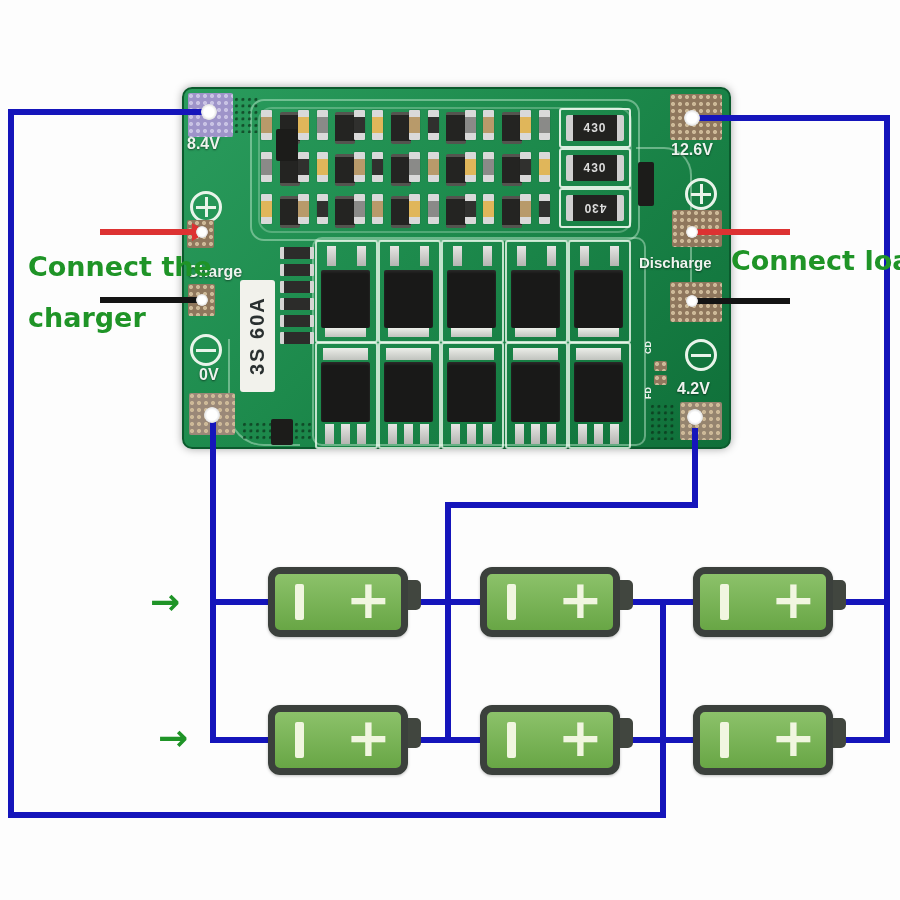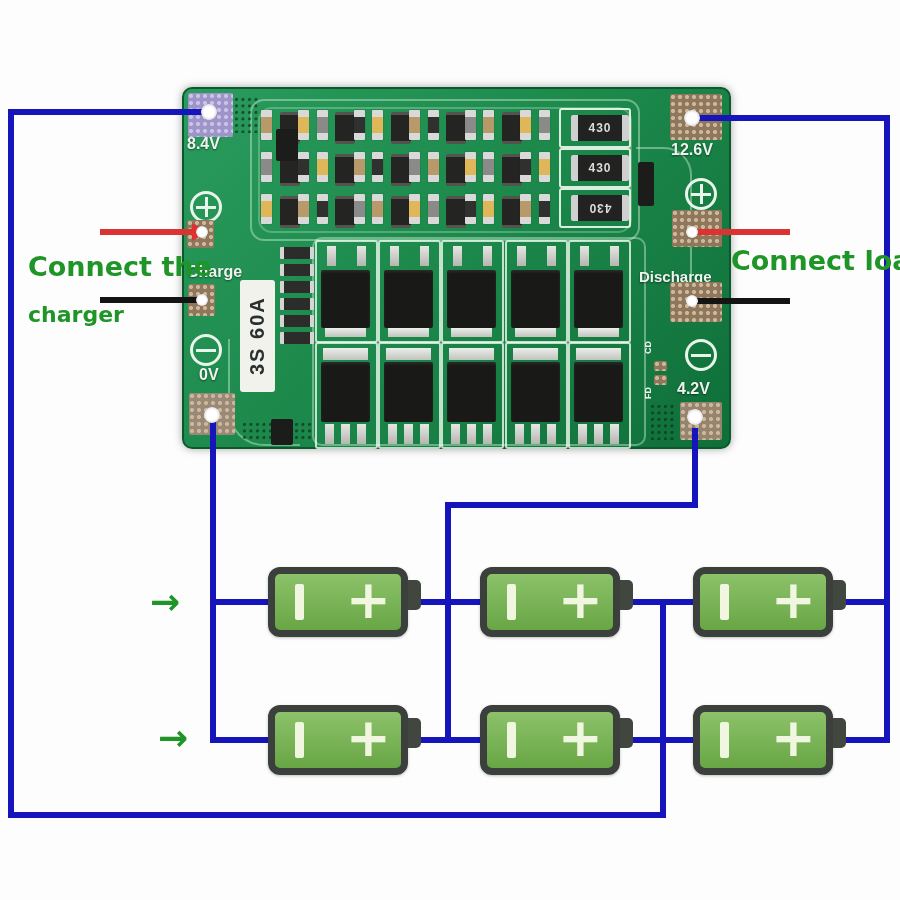--- a/index.html
+++ b/index.html
@@ -44,21 +44,21 @@
   .vias{position:absolute;
     background-image:radial-gradient(circle at 2.5px 2.5px,rgba(10,48,24,.7) 1.3px,rgba(0,0,0,0) 1.8px);
     background-size:6.5px 6.5px;}
   .rating{position:absolute;background:#f2f2ec;border-radius:3px;display:flex;align-items:center;
     justify-content:center;writing-mode:vertical-rl;transform:rotate(180deg);
     font-weight:700;font-size:20px;color:#2a3030;letter-spacing:2px;}
   .smd-passive{position:absolute;width:11px;height:30px;border-radius:1px;box-shadow:0 0 1px rgba(0,0,0,.5);}
   .smd-ic{position:absolute;width:20px;height:26px;background:#242422;border-top:3px solid #54544f;
     border-bottom:3px solid #54544f;border-radius:2px;}
   .res-box{position:absolute;width:68px;height:36px;border:2px solid rgba(240,250,240,.9);
-    border-radius:3px;display:flex;align-items:center;justify-content:flex-end;}
+    border-radius:3px;display:flex;align-items:center;justify-content:center;}
   .res-body{width:58px;height:26px;border-radius:2px;color:#dcdcdc;font-size:12px;font-weight:700;
     display:flex;align-items:center;justify-content:center;letter-spacing:1px;
     background:linear-gradient(90deg,#d0d0d0 0 12%,#222220 12% 88%,#d0d0d0 88%);}
   .flip{transform:rotate(180deg);}
   .mbox{position:absolute;width:59px;border:2px solid rgba(238,250,238,.8);border-radius:3px;}
   .mlead{position:absolute;width:9px;height:20px;background:linear-gradient(#e6e6e4,#b5b5b2);}
   .mbody{position:absolute;background:#191918;border-radius:2px;box-shadow:inset 0 2px 3px rgba(255,255,255,.08);}
   .mtab{position:absolute;background:linear-gradient(#eceee9,#c0c3be);}
   .side-chip{position:absolute;width:26px;height:12px;background:#2c2c2a;border-left:4px solid #d5d5d3;
     border-right:4px solid #d5d5d3;border-radius:1px;}
@@ -122,21 +122,21 @@
     <div class="blabel" style="left:15px;top:278px;">0V</div>
     <div class="pad bronze" style="left:5px;top:304px;width:46px;height:42px;background-color:#9a8878;"></div>
 
     <div class="pad bronze" style="left:486px;top:5px;width:52px;height:46px;"></div>
     <div class="blabel" style="left:487px;top:53px;">12.6V</div>
     <div class="sym" style="left:501px;top:89px;">
         <div class="h"></div>
         <div class="v"></div>
       </div>
     <div class="pad bronze" style="left:488px;top:121px;width:50px;height:37px;"></div>
-    <div class="blabel" style="left:455px;top:166px;font-size:15px;margin-top:14px;">Discharge</div>
+    <div class="blabel" style="left:455px;top:166px;font-size:15px;">Discharge</div>
     <div class="pad bronze" style="left:486px;top:193px;width:52px;height:40px;"></div>
     <div class="sym" style="left:501px;top:250px;">
         <div class="h"></div>
       </div>
     <div class="blabel tiny" style="left:460px;top:252px;">CD</div>
     <div class="pad bronze" style="left:470px;top:272px;width:13px;height:10px;"></div>
     <div class="pad bronze" style="left:470px;top:286px;width:13px;height:10px;"></div>
     <div class="blabel tiny" style="left:460px;top:298px;">FD</div>
     <div class="blabel" style="left:493px;top:292px;">4.2V</div>
     <div class="pad bronze" style="left:496px;top:313px;width:42px;height:38px;background-color:#95846f;"></div>
@@ -293,21 +293,21 @@
   <div class="pad-dot" style="left:201px;top:104px;width:16px;height:16px;"></div>
   <div class="pad-dot" style="left:204px;top:407px;width:16px;height:16px;"></div>
   <div class="pad-dot" style="left:684px;top:110px;width:16px;height:16px;"></div>
   <div class="pad-dot" style="left:687px;top:409px;width:16px;height:16px;"></div>
   <div class="pad-dot" style="left:196px;top:226px;width:12px;height:12px;"></div>
   <div class="pad-dot" style="left:196px;top:294px;width:12px;height:12px;"></div>
   <div class="pad-dot" style="left:686px;top:226px;width:12px;height:12px;"></div>
   <div class="pad-dot" style="left:686px;top:295px;width:12px;height:12px;"></div>
 
   <div class="ann" style="left:28px;top:253px;font-size:27px;">Connect the</div>
-  <div class="ann" style="left:28px;top:304px;font-size:22px;">charger</div>
+  <div class="ann" style="left:28px;top:304px;font-size:27px;">charger</div>
   <div class="ann" style="left:731px;top:247px;font-size:27px;">Connect load</div>
   <div class="ann" style="left:150px;top:584px;font-size:36px;">→</div>
   <div class="ann" style="left:158px;top:720px;font-size:36px;">→</div>
 
 <div class="battery" style="left: 268px; top: 567px;">
       <div class="bat-minus"></div>
       <span class="bat-plus">+</span>
       <div class="bat-nub"></div>
     </div>
     <div class="battery" style="left: 480px; top: 567px;">

